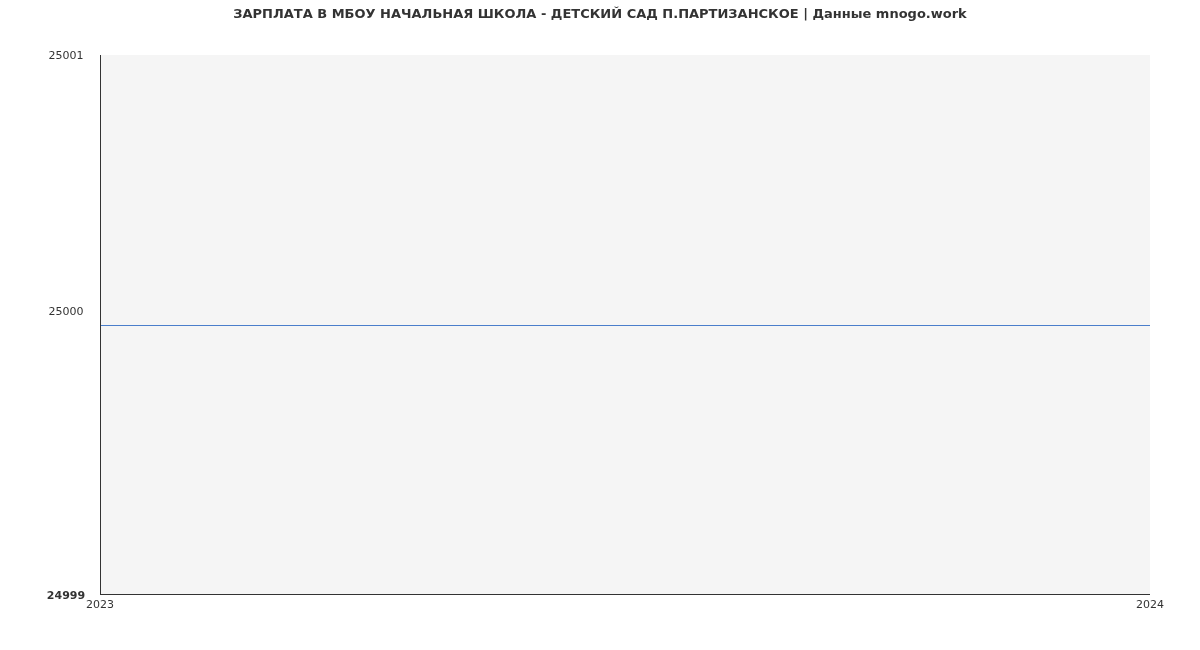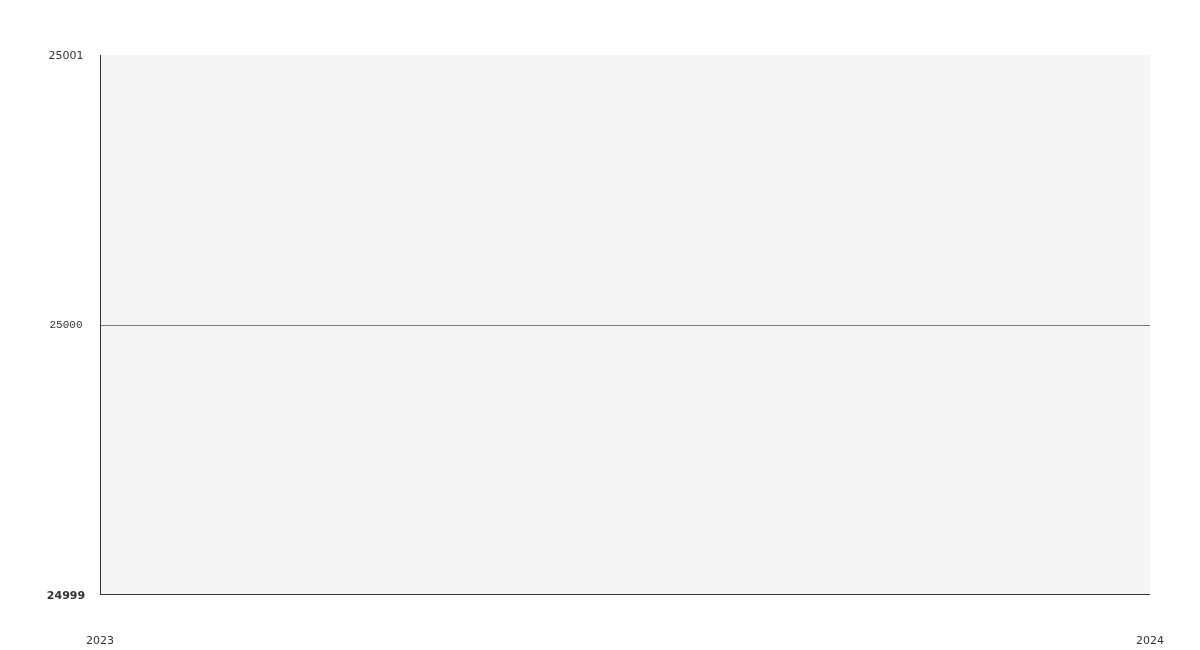--- a/index.html
+++ b/index.html
@@ -53,31 +53,31 @@
     text-align: center;
     width: 60px;
   }
   .x-tick {
     position: absolute;
     top: 598px;
     font-size: 11px;
     color: #333;
     text-align: center;
     transform: translateX(-50%);
-    margin-top: 36px;
   }
 </style>
 </head>
 <body>
 
 <div class="chart-wrap">
 
+  <div class="chart-title">ЗАРПЛАТА В МБОУ НАЧАЛЬНАЯ ШКОЛА - ДЕТСКИЙ САД П.ПАРТИЗАНСКОЕ | Данные mnogo.work</div>
 
   <div class="y-tick" style="top:55px;">25001</div>
-  <div class="y-tick" style="top:325px;font-family:Liberation Mono, monospace;">25000</div>
+  <div class="y-tick" style="top:311px;">25000</div>
   <div class="y-tick" style="top:595px;font-weight:bold;">24999</div>
 
   <div class="x-tick" style="left:100px;">2023</div>
   <div class="x-tick" style="left:1150px;">2024</div>
 
   <div class="plot-area">
     <div class="data-line" style="top:50%;"></div>
   </div>
 
 </div>

